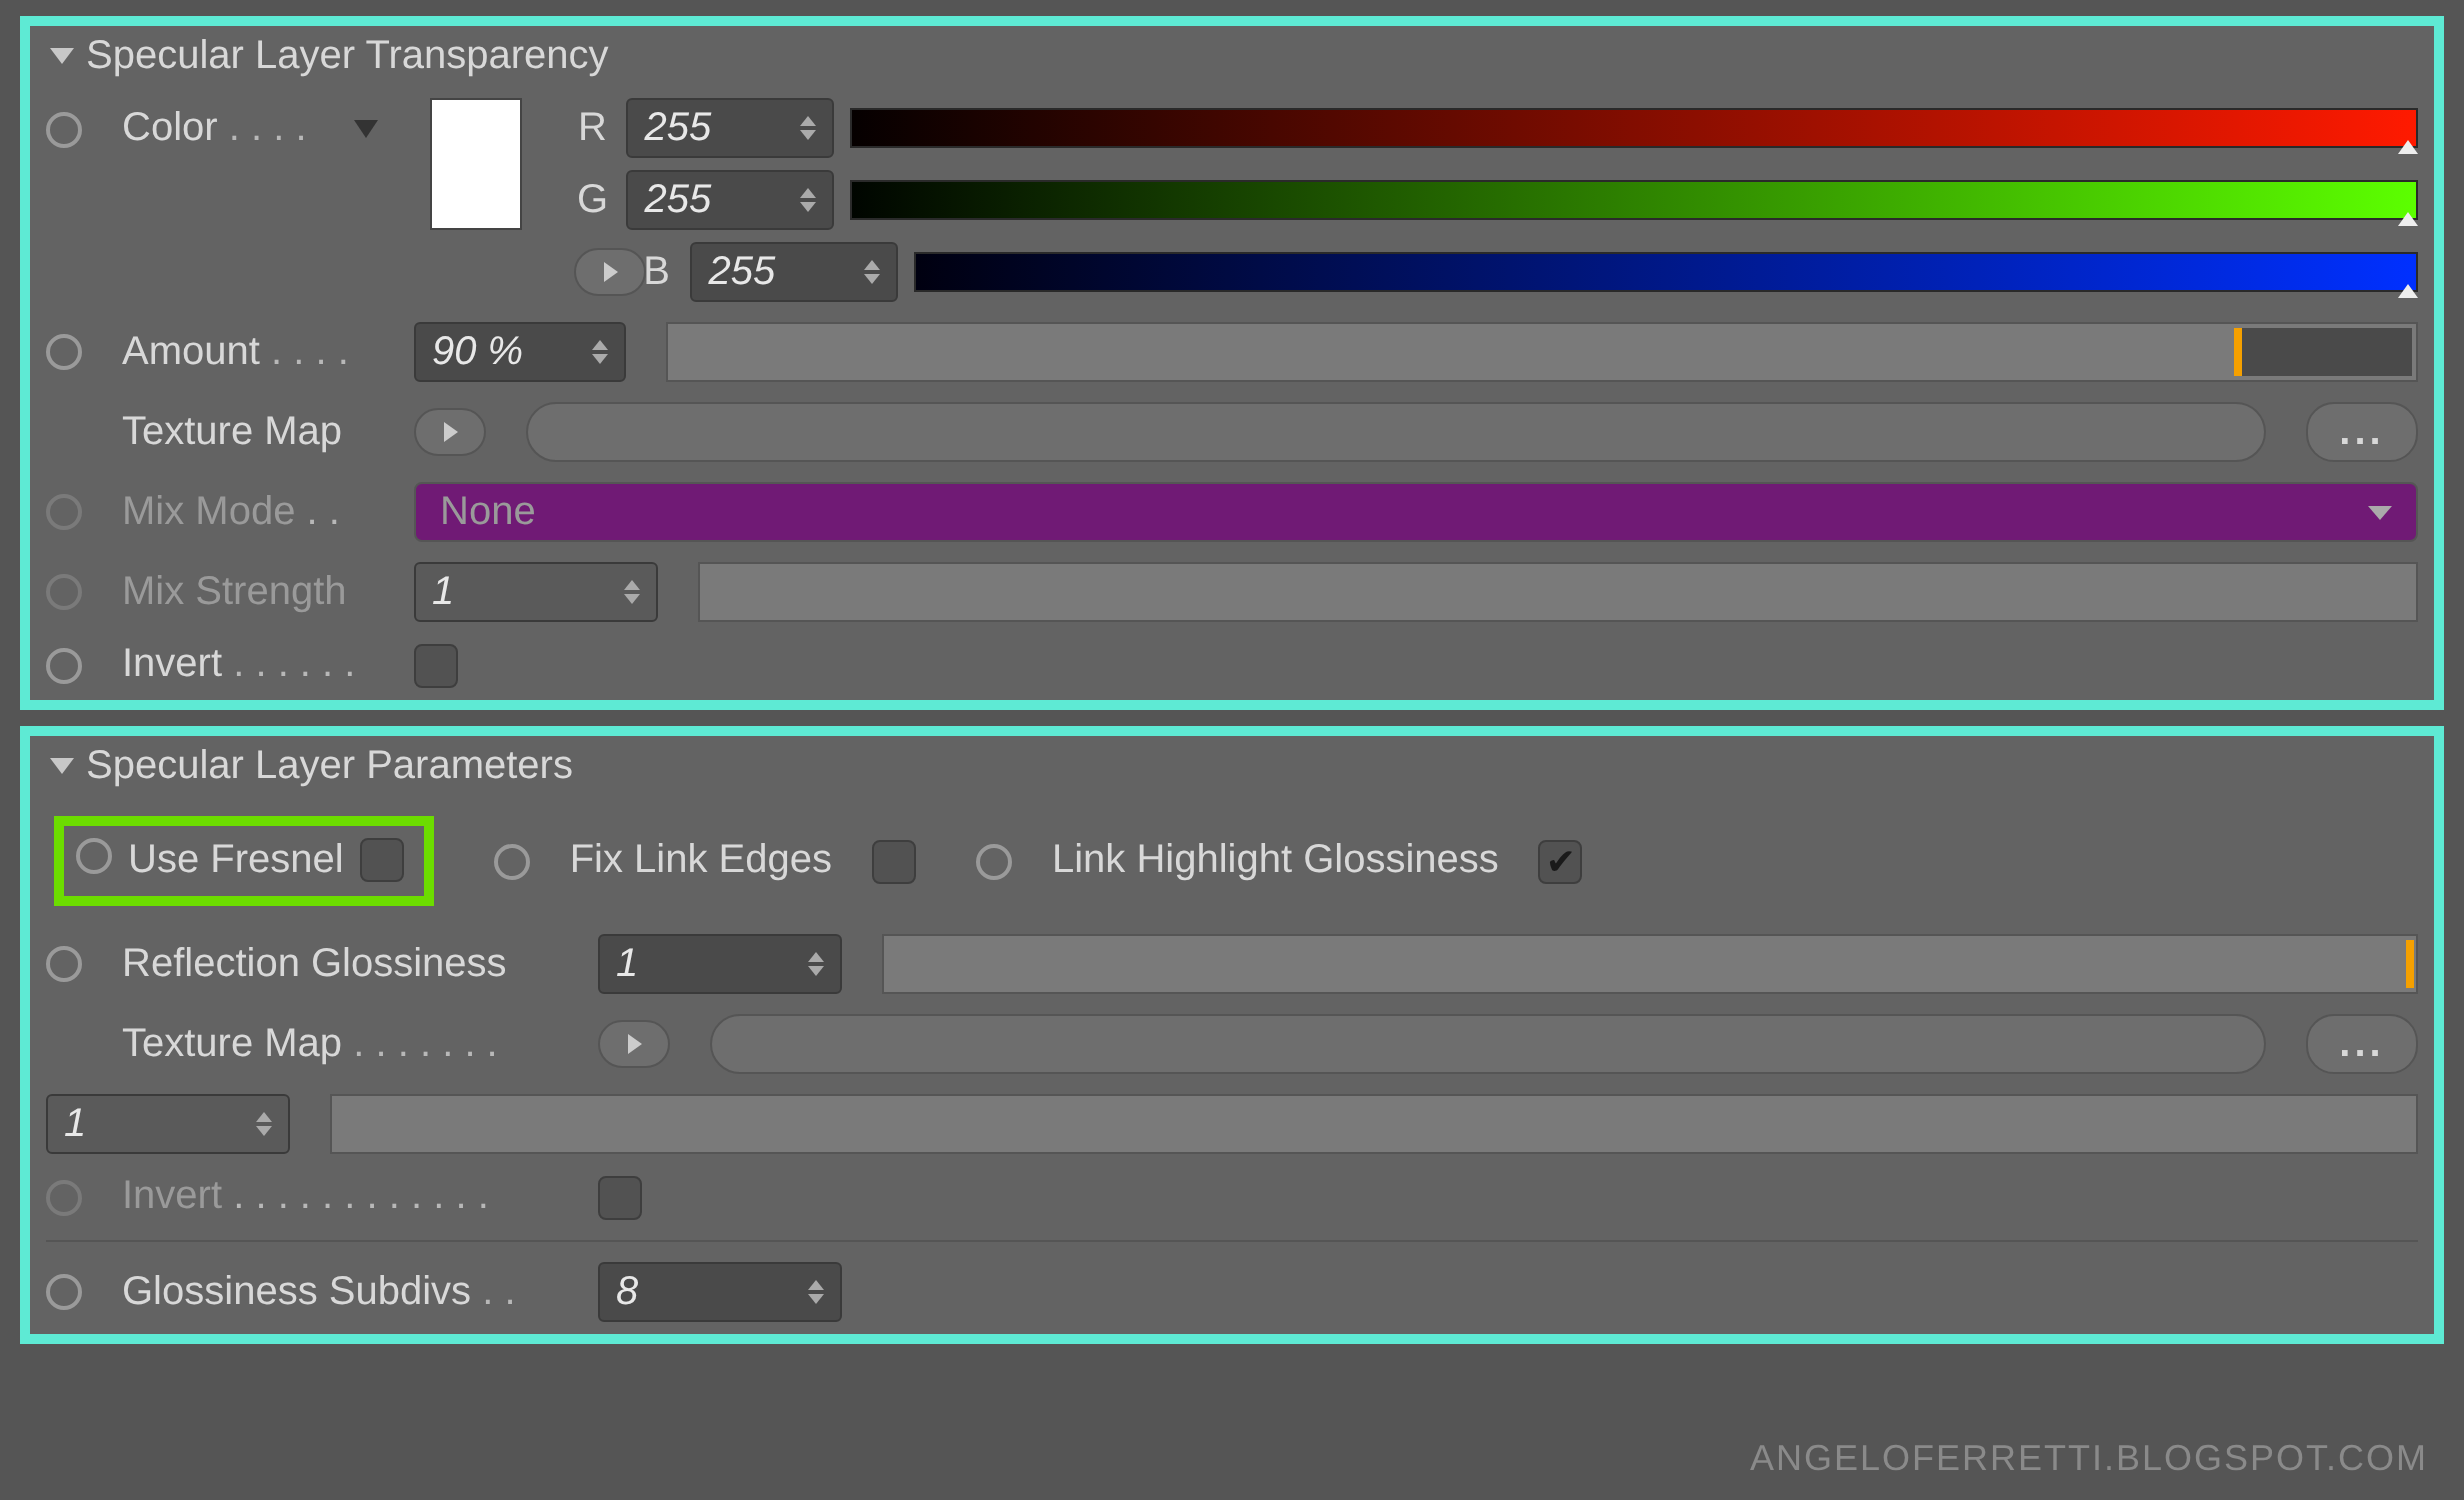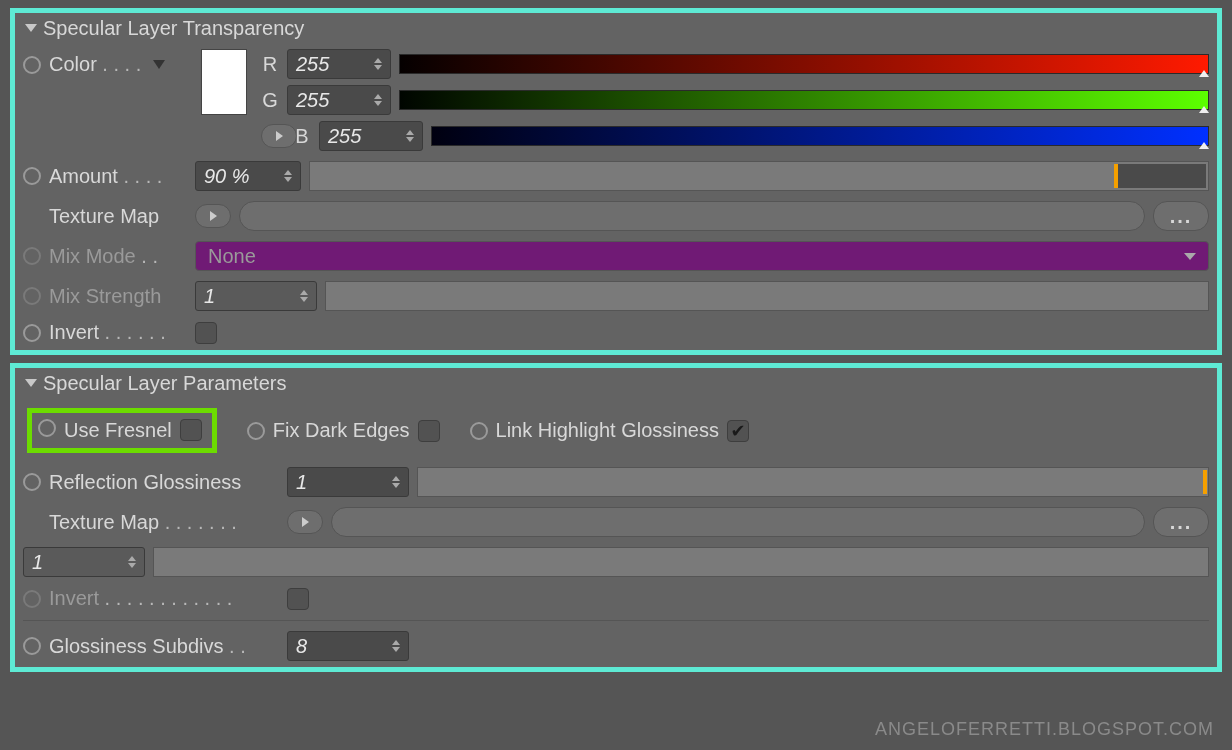--- a/index.html
+++ b/index.html
@@ -32,21 +32,21 @@
   }
   .panel-body {
     padding: 6px 8px;
     display: flex;
     flex-direction: column;
     gap: 10px;
   }
   .row {
     display: flex;
     align-items: center;
-    gap: 8px;
+    gap: 20px;
   }
   .anim-dot {
     width: 18px; height: 18px;
     border-radius: 50%;
     border: 2px solid #9a9a9a;
     background: #636363;
     flex: 0 0 auto;
   }
   .anim-dot.disabled { border-color: #7a7a7a; }
   .label {
@@ -367,21 +367,21 @@
   <div class="panel-body">
 
     <div class="spec-params-checkrow">
       <div class="highlight-box">
         <span class="anim-dot"></span>
         <span class="label">Use Fresnel</span>
         <div class="checkbox"></div>
       </div>
       <div class="row">
         <span class="anim-dot"></span>
-        <span class="label">Fix Dark Edges</span>
+        <span class="label">Fix Link Edges</span>
         <div class="checkbox"></div>
       </div>
       <div class="row">
         <span class="anim-dot"></span>
         <span class="label">Link Highlight Glossiness</span>
         <div class="checkbox">
             <span class="check">✔</span>
           </div>
       </div>
     </div>

